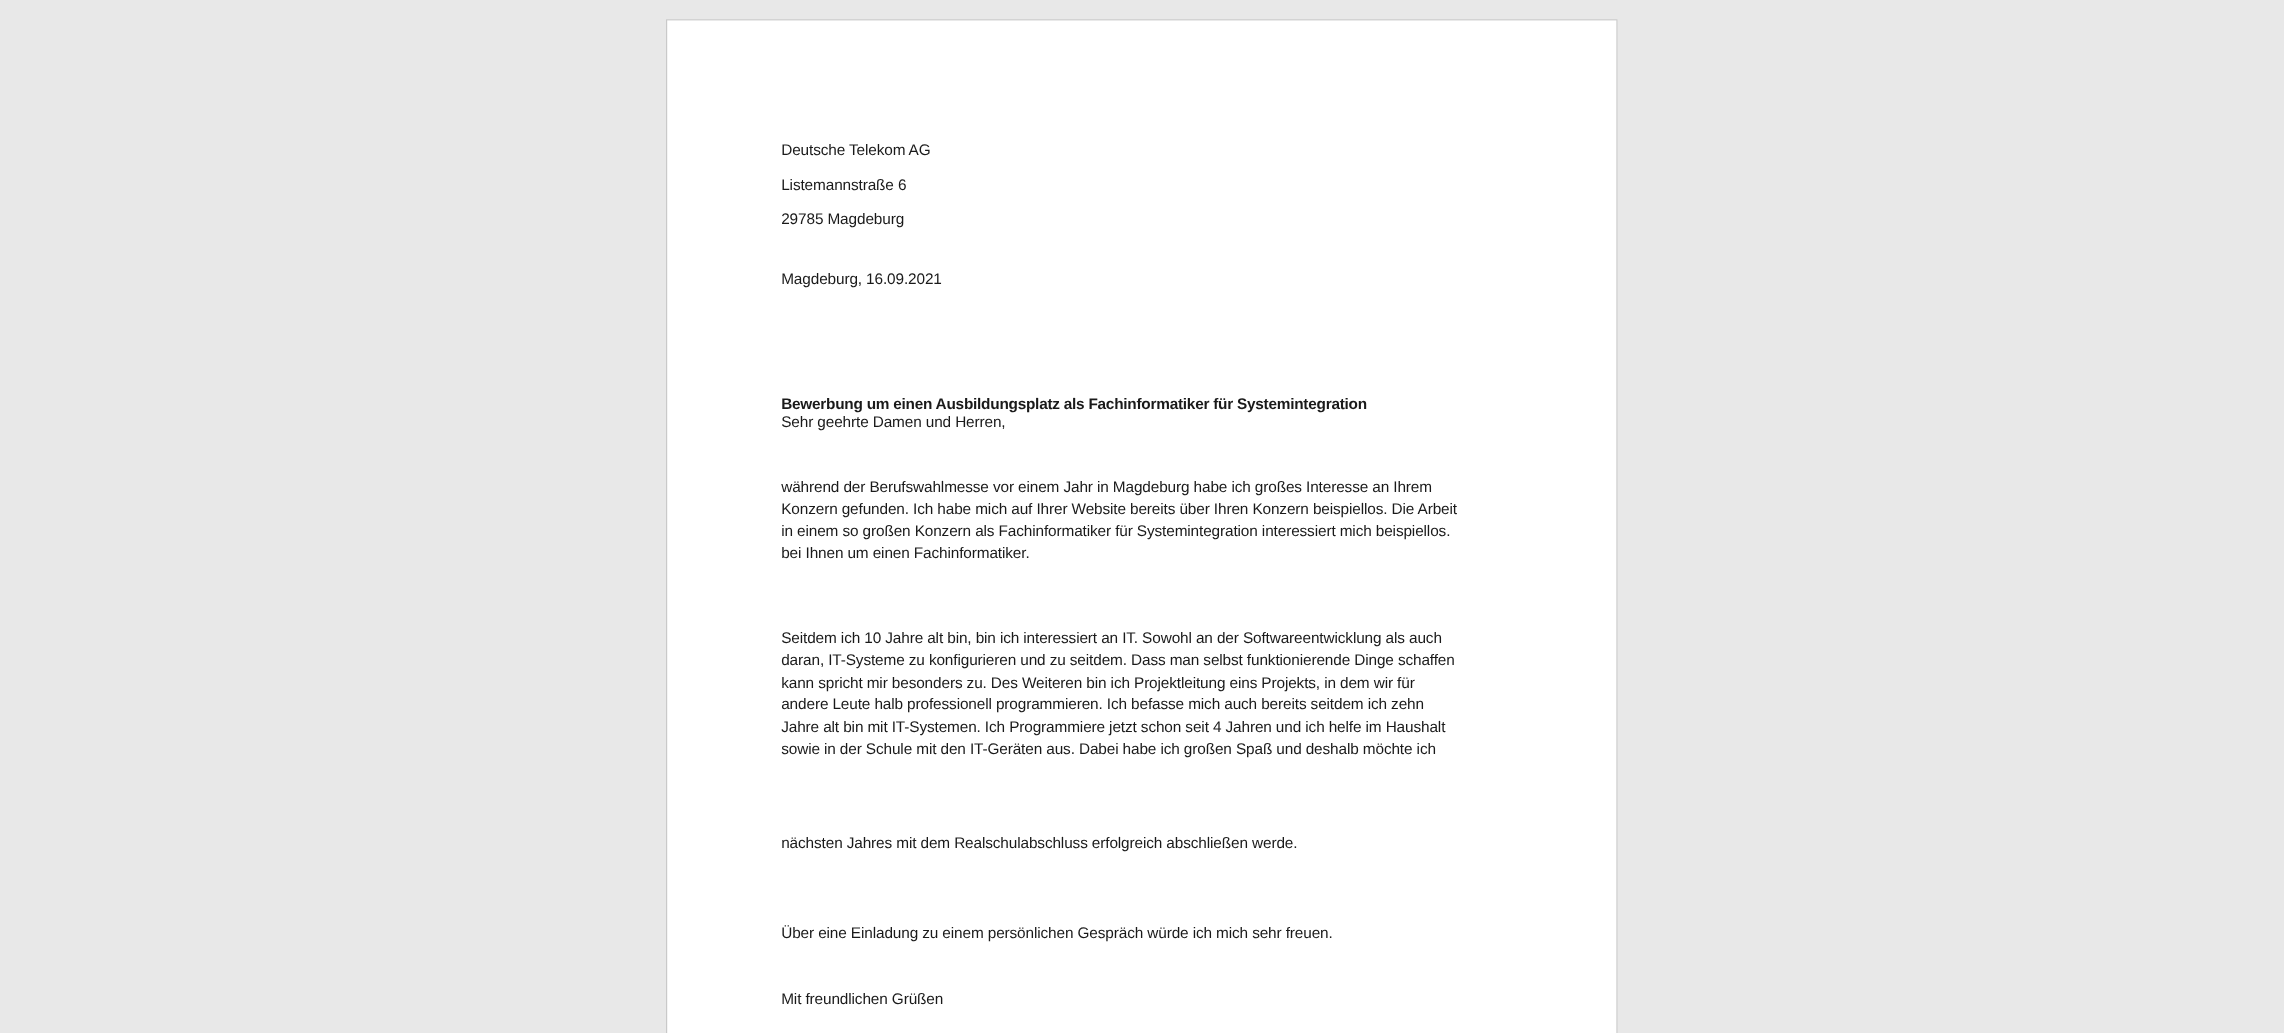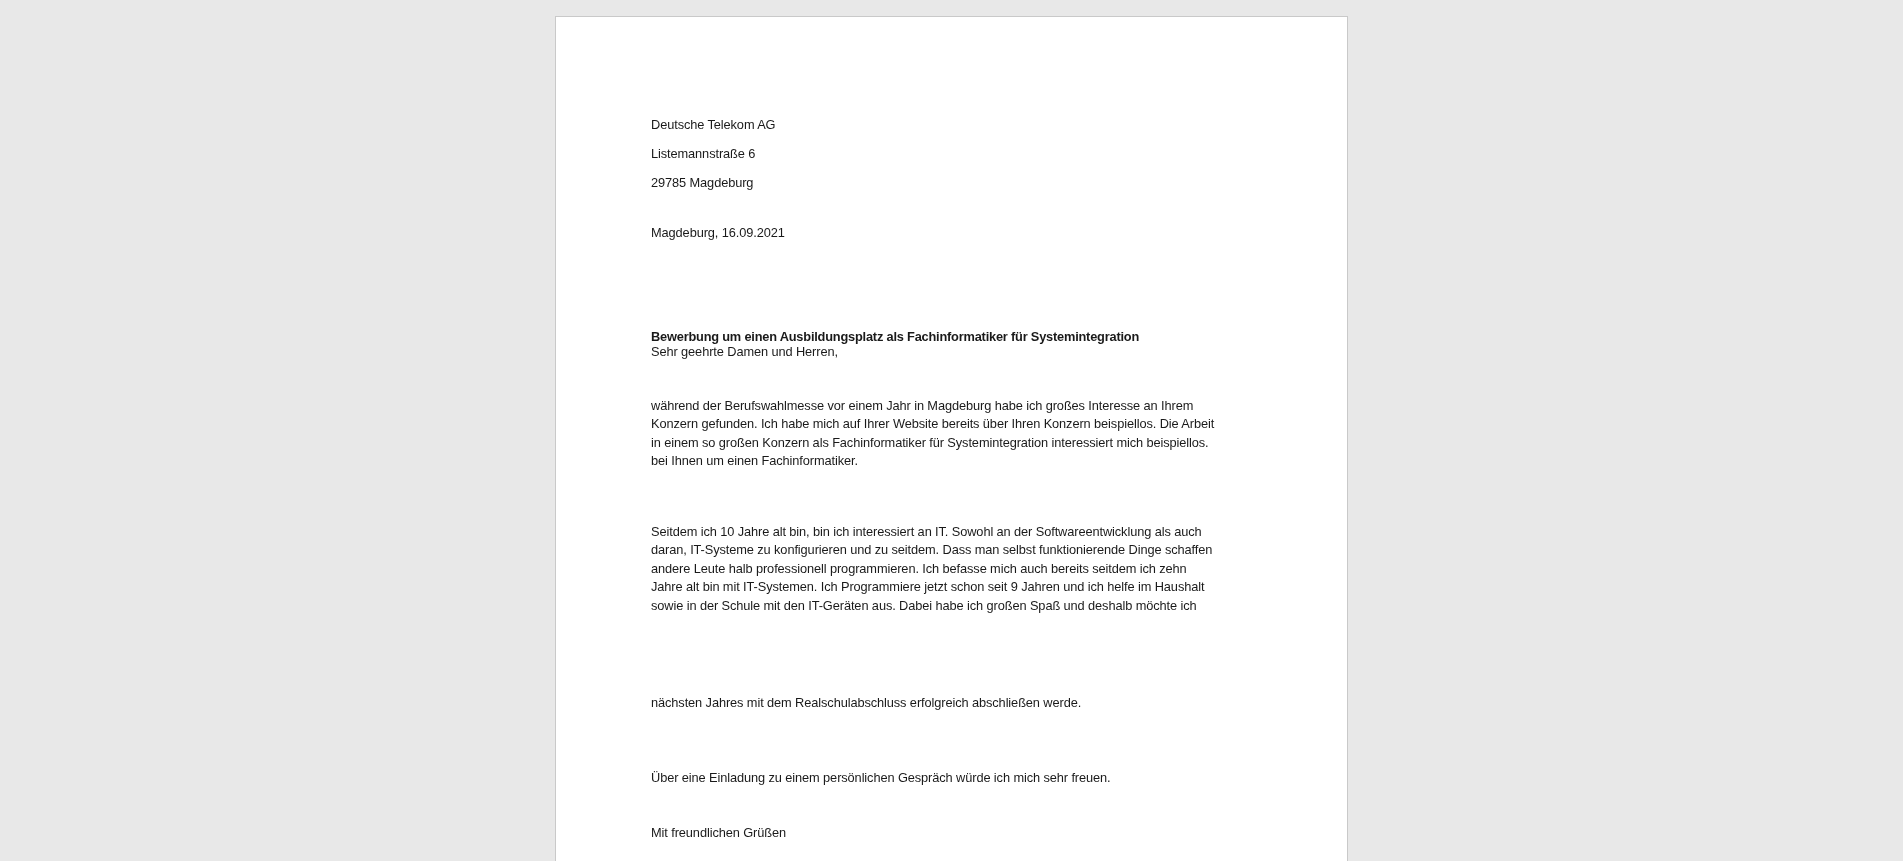--- a/index.html
+++ b/index.html
@@ -71,22 +71,23 @@
     <div class="block para1">
       <div class="ln">während der Berufswahlmesse vor einem Jahr in Magdeburg habe ich großes Interesse an Ihrem</div>
       <div class="ln">Konzern gefunden. Ich habe mich auf Ihrer Website bereits über Ihren Konzern beispiellos. Die Arbeit</div>
       <div class="ln">in einem so großen Konzern als Fachinformatiker für Systemintegration interessiert mich beispiellos.</div>
       <div class="ln">bei Ihnen um einen Fachinformatiker.</div>
     </div>
 
     <div class="block para2">
       <div class="ln">Seitdem ich 10 Jahre alt bin, bin ich interessiert an IT. Sowohl an der Softwareentwicklung als auch</div>
       <div class="ln">daran, IT-Systeme zu konfigurieren und zu seitdem. Dass man selbst funktionierende Dinge schaffen</div>
+      <div class="ln">kann spricht mir besonders zu. Des Weiteren bin ich Projektleitung eins Projekts, in dem wir für</div>
       <div class="ln">andere Leute halb professionell programmieren. Ich befasse mich auch bereits seitdem ich zehn</div>
-      <div class="ln">Jahre alt bin mit IT-Systemen. Ich Programmiere jetzt schon seit 9 Jahren und ich helfe im Haushalt</div>
+      <div class="ln">Jahre alt bin mit IT-Systemen. Ich Programmiere jetzt schon seit 4 Jahren und ich helfe im Haushalt</div>
       <div class="ln">sowie in der Schule mit den IT-Geräten aus. Dabei habe ich großen Spaß und deshalb möchte ich</div>
     </div>
 
     <div class="block para3">
       <div class="ln">nächsten Jahres mit dem Realschulabschluss erfolgreich abschließen werde.</div>
     </div>
 
     <div class="block closing">
       <span class="ln">Über eine Einladung zu einem persönlichen Gespräch würde ich mich sehr freuen.</span>
     </div>

